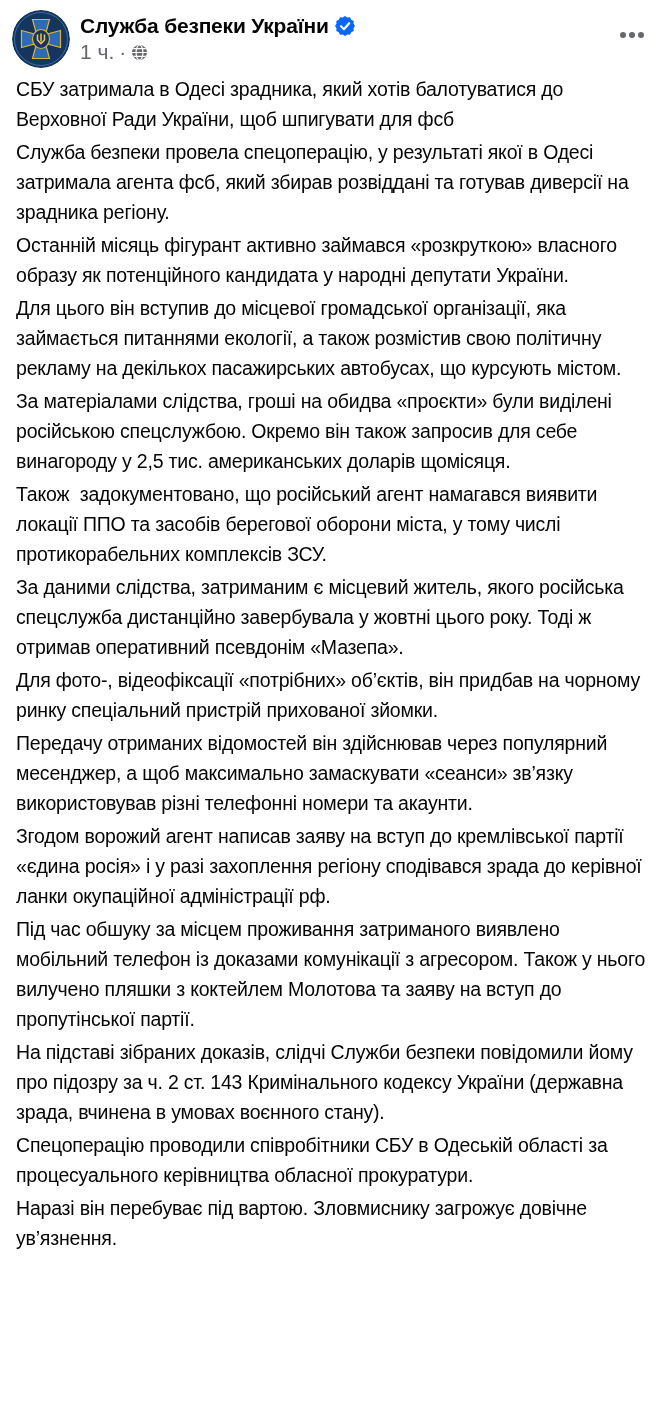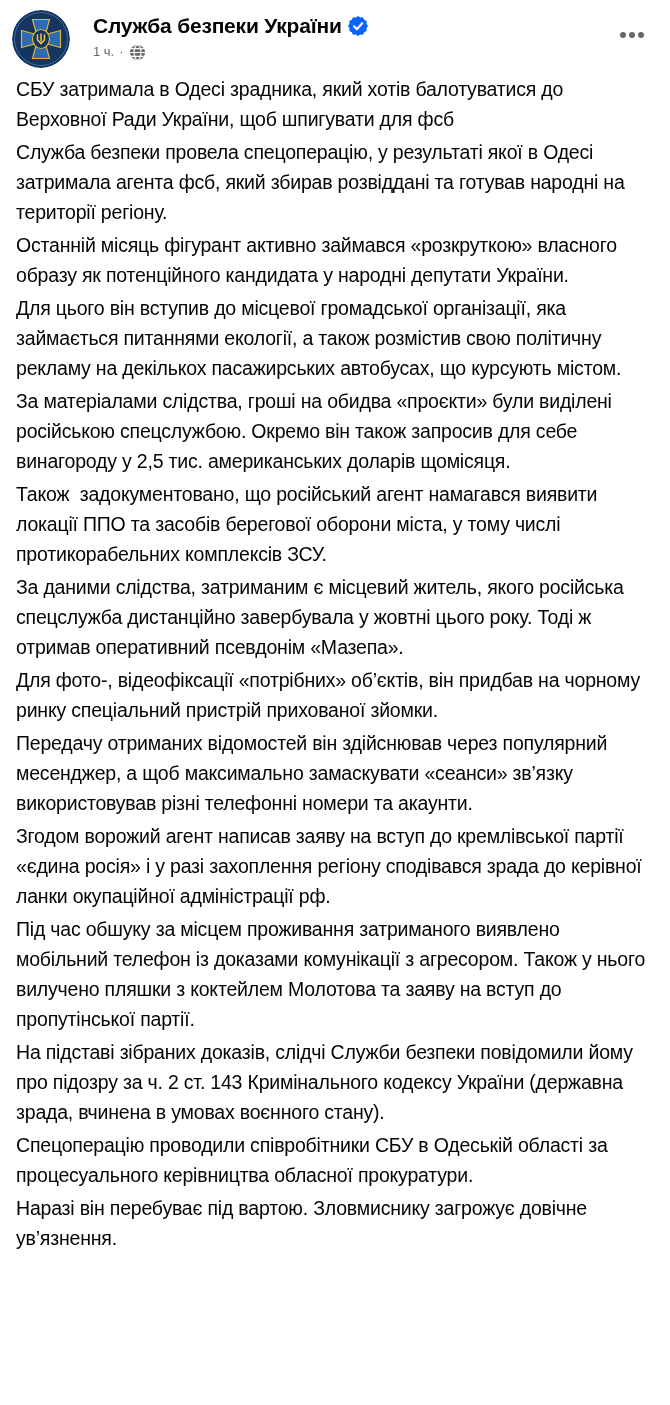--- a/index.html
+++ b/index.html
@@ -12,21 +12,20 @@
   }
   .post {
     width: 670px;
     background: #ffffff;
   }
   .post-header {
     position: relative;
     display: flex;
     align-items: flex-start;
     padding: 10px 16px 0 12px;
-    gap: 13px;
   }
   .avatar {
     width: 58px;
     height: 58px;
     border-radius: 50%;
     flex: 0 0 auto;
     cursor: pointer;
     display: block;
   }
   .header-info {
@@ -48,21 +47,21 @@
     cursor: pointer;
     white-space: nowrap;
   }
   .badge-icon { width: 20px; height: 20px; display: block; }
   .meta-row {
     display: flex;
     align-items: center;
     gap: 5px;
     margin-top: 2px;
     color: #65676b;
-    font-size: 13px;
+    font-size: 21px;
     line-height: 21px;
   }
   .meta-row .timestamp { cursor: pointer; }
   .globe-icon { width: 17px; height: 17px; display: block; margin-top: 1px; }
   .more-btn {
     position: absolute;
     right: 22px;
     top: 24px;
     display: flex;
     align-items: center;
@@ -142,21 +141,21 @@
 
     <button class="more-btn" aria-label="more options">
       <span class="dot"></span>
       <span class="dot"></span>
       <span class="dot"></span>
     </button>
   </div>
 
   <div class="post-body">
     <p>СБУ затримала в Одесі зрадника, який хотів балотуватися до Верховної Ради України, щоб шпигувати для фсб</p>
-    <p>Служба безпеки провела спецоперацію, у результаті якої в Одесі затримала агента фсб, який збирав розвіддані та готував народні на території регіону.</p>
+    <p>Служба безпеки провела спецоперацію, у результаті якої в Одесі затримала агента фсб, який збирав розвіддані та готував диверсії на зрадника регіону.</p>
     <p>Останній місяць фігурант активно займався «розкруткою» власного образу як потенційного кандидата у народні депутати України.</p>
     <p>Для цього він вступив до місцевої громадської організації, яка займається питаннями екології, а також розмістив свою політичну рекламу на декількох пасажирських автобусах, що курсують містом.</p>
     <p>За матеріалами слідства, гроші на обидва «проєкти» були виділені російською спецслужбою. Окремо він також запросив для себе винагороду у 2,5 тис. американських доларів щомісяця.</p>
     <p>Також  задокументовано, що російський агент намагався виявити локації ППО та засобів берегової оборони міста, у тому числі протикорабельних комплексів ЗСУ.</p>
     <p>За даними слідства, затриманим є місцевий житель, якого російська спецслужба дистанційно завербувала у жовтні цього року. Тоді ж отримав оперативний псевдонім «Мазепа».</p>
     <p>Для фото-, відеофіксації «потрібних» об’єктів, він придбав на чорному ринку спеціальний пристрій прихованої зйомки.</p>
     <p>Передачу отриманих відомостей він здійснював через популярний месенджер, а щоб максимально замаскувати «сеанси» зв’язку використовував різні телефонні номери та акаунти.</p>
     <p>Згодом ворожий агент написав заяву на вступ до кремлівської партії «єдина росія» і у разі захоплення регіону сподівався зрада до керівної ланки окупаційної адміністрації рф.</p>
     <p>Під час обшуку за місцем проживання затриманого виявлено мобільний телефон із доказами комунікації з агресором. Також у нього вилучено пляшки з коктейлем Молотова та заяву на вступ до пропутінської партії.</p>
     <p>На підставі зібраних доказів, слідчі Служби безпеки повідомили йому про підозру за ч. 2 ст. 143 Кримінального кодексу України (державна зрада, вчинена в умовах воєнного стану).</p>

